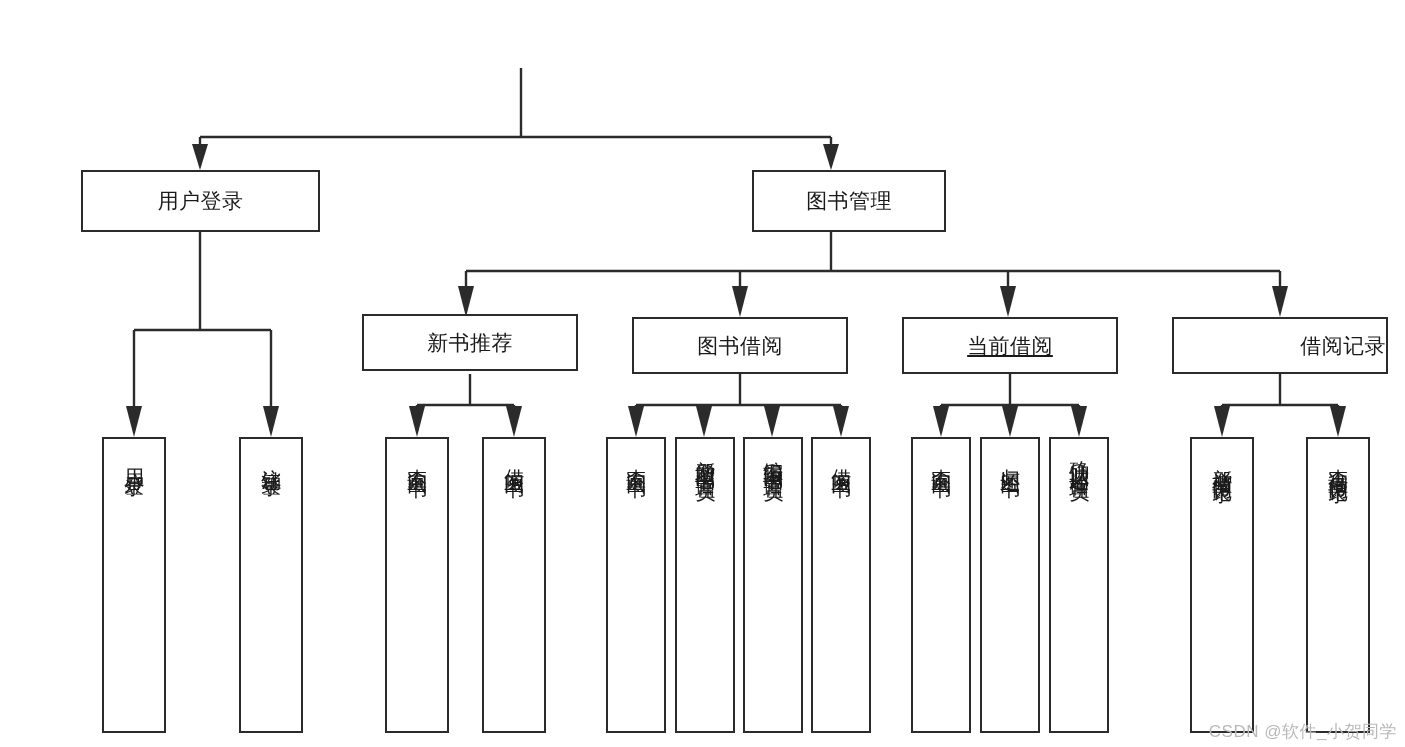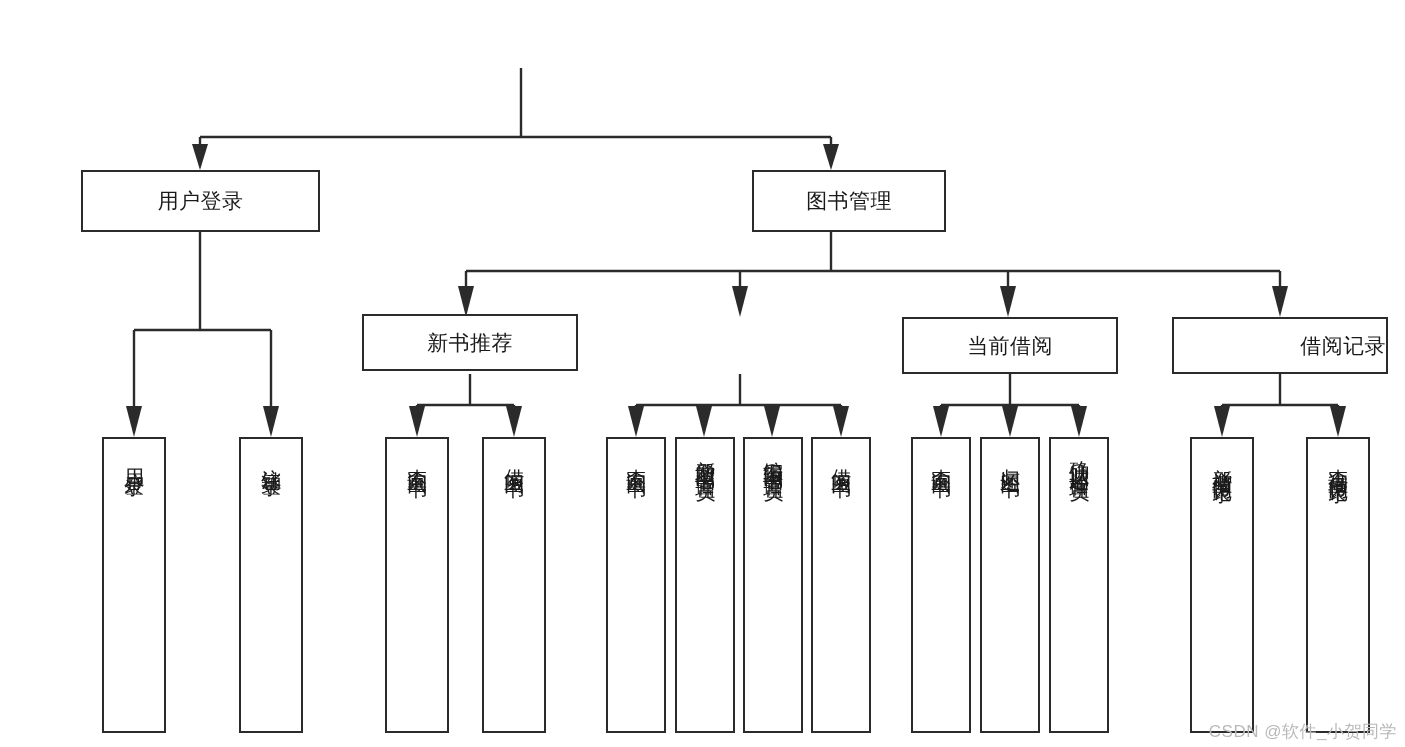--- a/index.html
+++ b/index.html
@@ -164,22 +164,25 @@
   </div>
 
   <div class="node horiz" style="left:712px; top:170px; width:194px; height:62px;margin-left:40px;">
     <span class="nlabel">图书管理</span>
   </div>
 
   <div class="node horiz" style="left:362px; top:314px; width:216px; height:57px;">
     <span class="nlabel">新书推荐</span>
   </div>
 
-
-  <div class="node horiz" style="left:902px; top:317px; width:216px; height:57px;">
+  <div class="node horiz" style="left:632px; top:317px; width:216px; height:57px;">
+    <span class="nlabel">图书借阅</span>
+  </div>
+
+  <div class="node horiz" style="left:902px; top:317px; width:216px; height:57px;text-decoration:underline;">
     <span class="nlabel">当前借阅</span>
   </div>
 
   <div class="node horiz" style="left:1172px; top:317px; width:216px; height:57px;justify-content:flex-end;">
     <span class="nlabel">借阅记录</span>
   </div>
 
   <div class="node vert" style="left:102px; top:437px; width:64px; height:296px;">
     <span class="nlabel">用户登录</span>
   </div>

